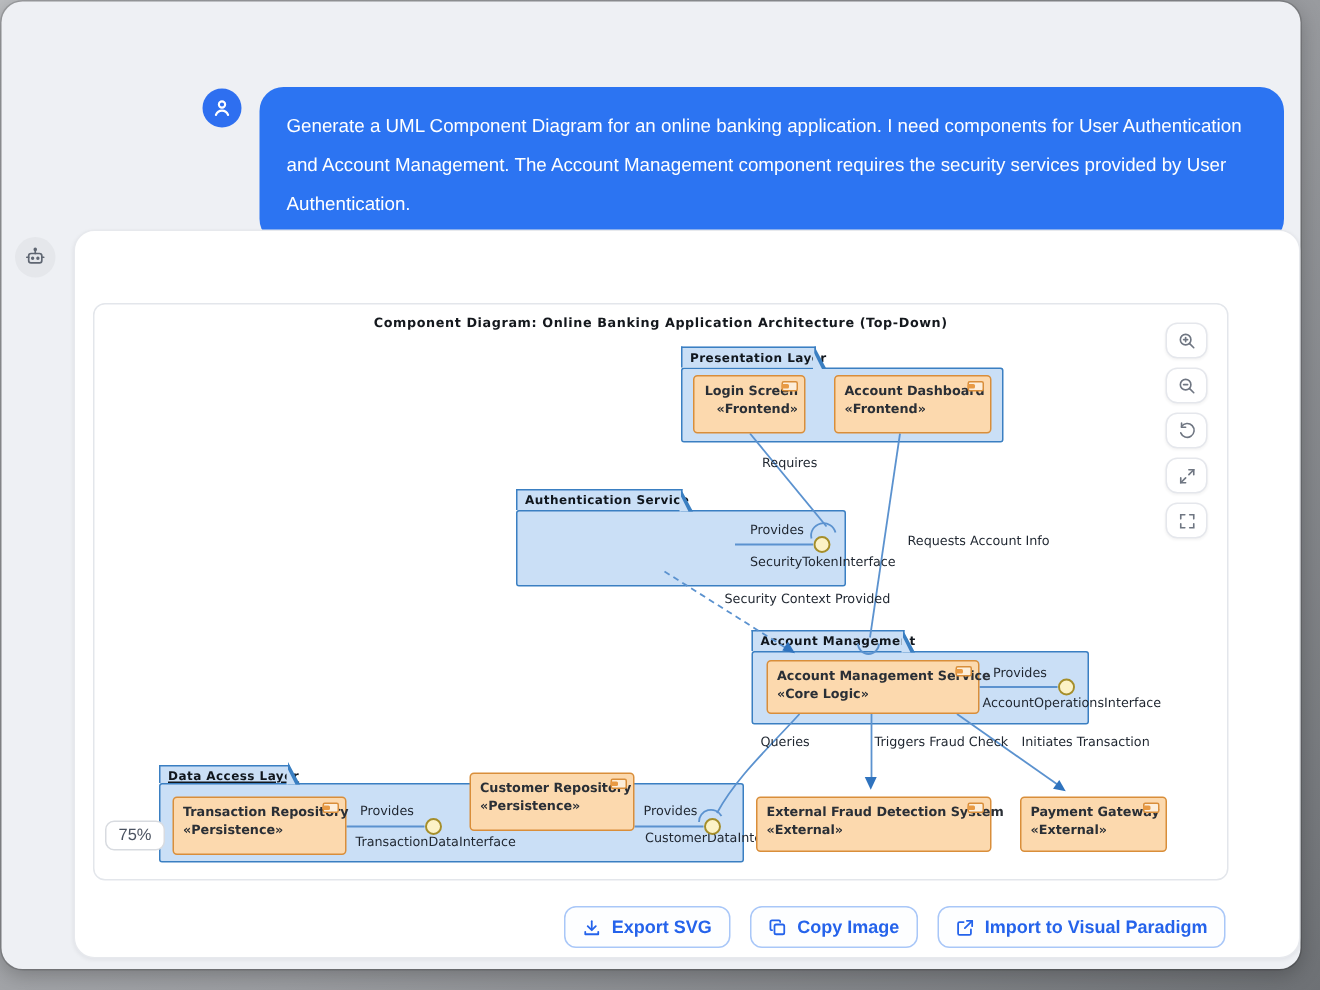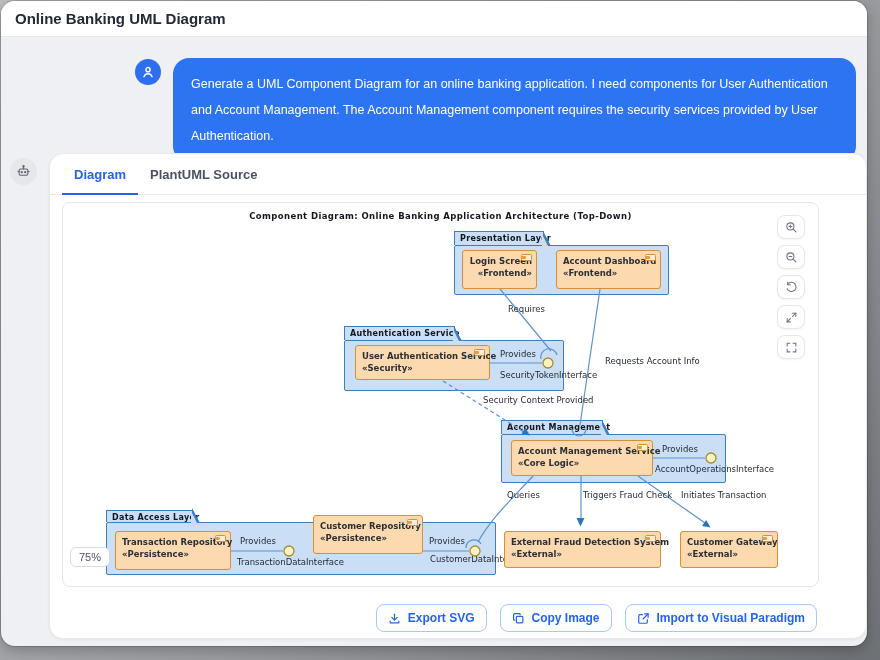--- a/index.html
+++ b/index.html
@@ -83,23 +83,20 @@
   .fbtn { height:28px; display:flex; align-items:center; gap:7px; padding:0 11px;
           border:1px solid #a9c7f8; border-radius:8px; background:#fdfeff; color:#2563eb;
           font-size:12px; font-weight:600; cursor:pointer; }
   .fbtn svg { stroke:#2563eb; }
 </style>
 </head>
 <body>
 
 <div class="window">
 
-  <div class="app-header">
-    <div class="app-title">Online Banking UML Diagram</div>
-  </div>
 
   <div class="user-avatar">
     <svg width="14" height="14" viewBox="0 0 24 24" fill="none" stroke="#ffffff" stroke-width="2.4" stroke-linecap="round">
       <circle cx="12" cy="8" r="3.6"></circle>
         <path d="M5 20c1.5-3.6 4-5 7-5s5.5 1.4 7 5"></path>
     </svg>
   </div>
 
   <div class="bubble">
     <span>Generate a UML Component Diagram for an online banking application. I need components for User Authentication and Account Management. The Account Management component requires the security services provided by User Authentication.</span>
@@ -112,41 +109,37 @@
         <circle cx="12" cy="3.6" r="1" fill="#5f6672"></circle>
       <circle cx="9.2" cy="13" r="0.9" fill="#5f6672"></circle>
         <circle cx="14.8" cy="13" r="0.9" fill="#5f6672"></circle>
       <line x1="3" y1="12" x2="5" y2="12"></line>
         <line x1="19" y1="12" x2="21" y2="12"></line>
     </svg>
   </div>
 
   <div class="card">
 
-    <div class="tabbar">
-      <div class="tab active">Diagram</div>
-      <div class="tab">PlantUML Source</div>
-    </div>
 
     <div class="canvas">
       <div class="dg">
 
         <div class="dg-title">Component Diagram: Online Banking Application Architecture (Top-Down)</div>
 
         <div class="pkg-body" style="left:391px; top:42px; width:215px; height:50px;"></div>
         <div class="pkg-tab" style="left:391px; top:28px; width:90px; height:14px;">Presentation Layer</div>
 
         <div class="pkg-body" style="left:281px; top:137px; width:220px; height:51px;"></div>
         <div class="pkg-tab" style="left:281px; top:123px; width:111px; height:14px;">Authentication Service</div>
 
         <div class="pkg-body" style="left:438px; top:231px; width:225px; height:49px;"></div>
         <div class="pkg-tab" style="left:438px; top:217px; width:102px; height:14px;">Account Management</div>
 
         <div class="pkg-body" style="left:43px; top:319px; width:390px; height:53px;"></div>
-        <div class="pkg-tab" style="left:43px; top:307px; width:87px; height:12px;">Data Access Layer</div>
+        <div class="pkg-tab" style="left:43px; top:307px; width:87px; height:12px;text-decoration:underline;">Data Access Layer</div>
 
         <div class="lbl under" style="left:367px; top:351px;">CustomerDataInterface</div>
 
         <svg class="lines" width="757" height="385" viewBox="0 0 757 385">
           <g fill="none" stroke="#5b92cf" stroke-width="1.2">
             <path d="M437,86 L488,148"></path>
             <path d="M478,156 A8,8 0 0 1 494,152"></path>
             <path d="M427,160 H479"></path>
             <path d="M537,86 L517,222"></path>
             <path d="M509,226 A7,7 0 0 0 523,226"></path>
@@ -175,25 +168,20 @@
         <div class="comp" style="left:399px; top:47px; width:75px; height:39px;text-align:right;">
           <span class="comp-icon"></span>
           <div>Login Screen</div>
           <div>«Frontend»</div>
         </div>
         <div class="comp" style="left:493px; top:47px; width:105px; height:39px;">
           <span class="comp-icon"></span>
           <div>Account Dashboard</div>
           <div>«Frontend»</div>
         </div>
-        <div class="comp" style="left:292px; top:142px; width:135px; height:35px;">
-          <span class="comp-icon"></span>
-          <div>User Authentication Service</div>
-          <div>«Security»</div>
-        </div>
         <div class="comp" style="left:448px; top:237px; width:142px; height:36px;">
           <span class="comp-icon"></span>
           <div>Account Management Service</div>
           <div>«Core Logic»</div>
         </div>
         <div class="comp" style="left:52px; top:328px; width:116px; height:39px;">
           <span class="comp-icon"></span>
           <div>Transaction Repository</div>
           <div>«Persistence»</div>
         </div>
@@ -202,21 +190,21 @@
           <div>Customer Repository</div>
           <div>«Persistence»</div>
         </div>
         <div class="comp" style="left:441px; top:328px; width:157px; height:37px;">
           <span class="comp-icon"></span>
           <div>External Fraud Detection System</div>
           <div>«External»</div>
         </div>
         <div class="comp" style="left:617px; top:328px; width:98px; height:37px;">
           <span class="comp-icon"></span>
-          <div>Customer Gateway</div>
+          <div>Payment Gateway</div>
           <div>«External»</div>
         </div>
 
         <div class="lbl" style="left:445px; top:101px;">Requires</div>
         <div class="lbl" style="left:542px; top:153px;">Requests Account Info</div>
         <div class="lbl" style="left:420px; top:192px;">Security Context Provided</div>
         <div class="lbl" style="left:444px; top:287px;text-align:right;">Queries</div>
         <div class="lbl" style="left:520px; top:287px;">Triggers Fraud Check</div>
         <div class="lbl" style="left:618px; top:287px;">Initiates Transaction</div>
 

